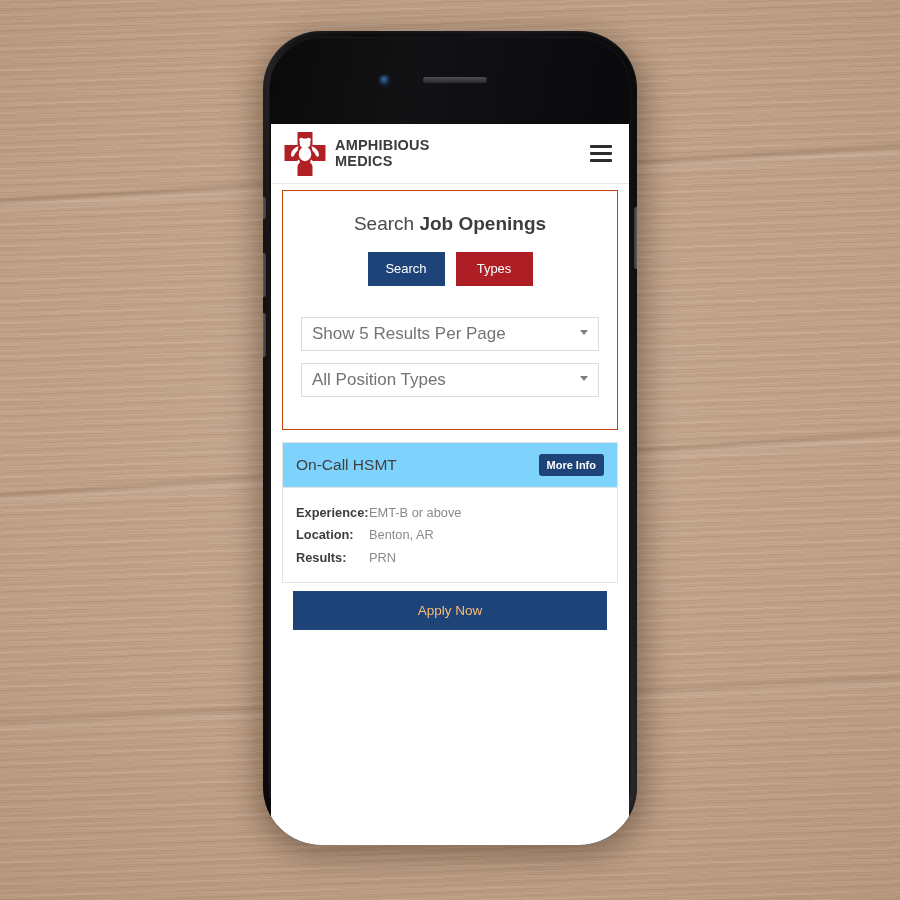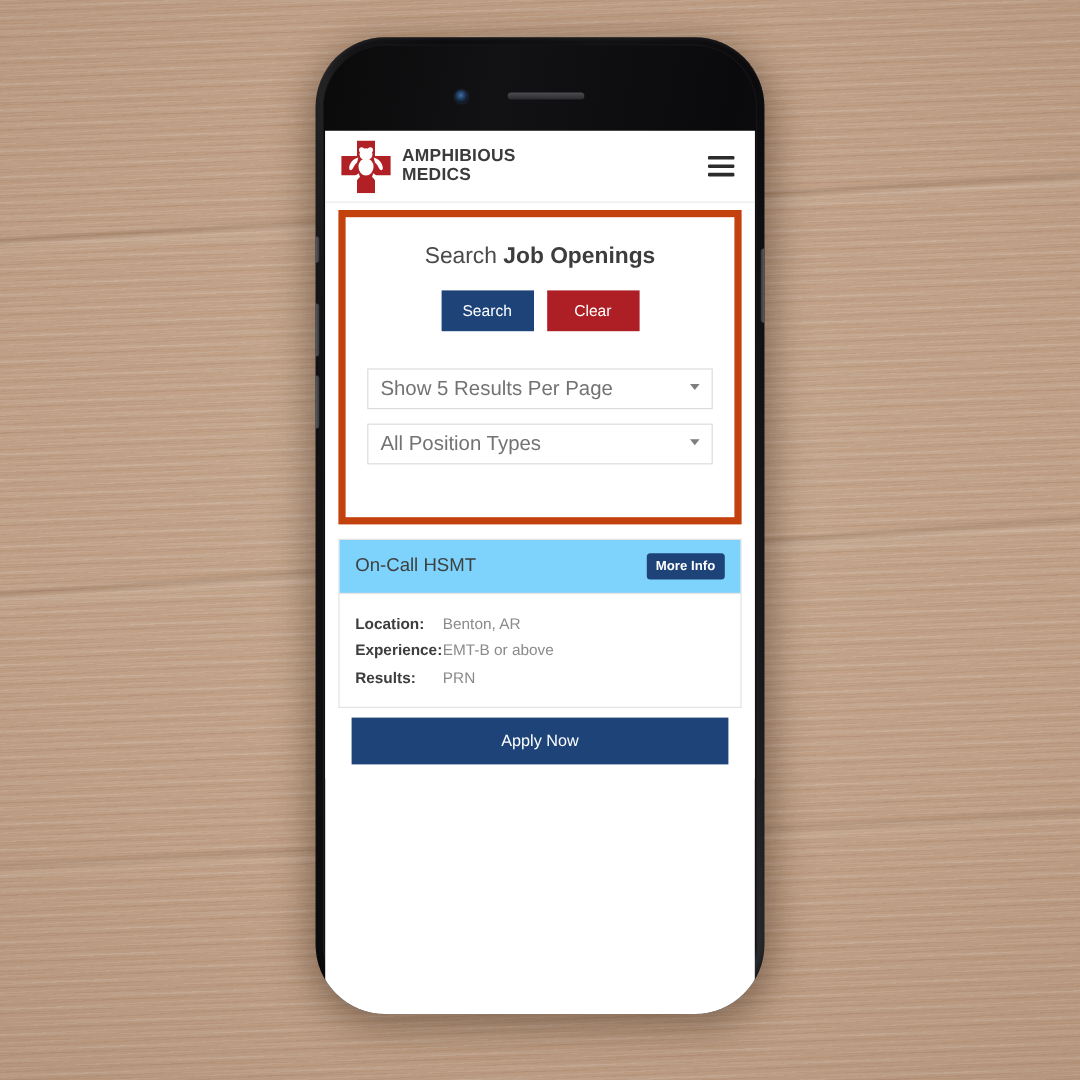--- a/index.html
+++ b/index.html
@@ -175,21 +175,21 @@
     border-radius: 50%;
     background: radial-gradient(circle at 50% 62%, #141416 0%, #0c0c0e 55%, #09090b 100%);
     border: 1px solid rgba(130,130,138,0.22);
     box-shadow: 0 -1px 2px rgba(160,160,170,0.10) inset;
   }
 
   
   .screen {
     position: absolute;
     left: 8px;
-    top: 78px;
+    top: 93px;
     width: 358px;
     height: 761px;
     background: #ffffff;
     overflow: hidden;
   }
 
   
   .site-header {
     height: 60px;
     background: #ffffff;
@@ -224,22 +224,22 @@
 
   
   .page-body {
     background: #ffffff;
     padding: 6px 11px 0 11px;
   }
 
   
   .panel {
     background: #fff;
-    border: 6px solid #c2410c;
-    padding: 22px 18px 44px 18px;
+    border: 1px solid #c2410c;
+    padding: 22px 18px 32px 18px;
   }
   .panel-title {
     text-align: center;
     font-size: 19px;
     color: #4a4a4a;
     font-weight: 300;
     margin-bottom: 17px;
   }
   .panel-title b { font-weight: 700; color: #3d3d3d; }
 
@@ -354,21 +354,21 @@
     font-weight: 700;
     color: #3d3d3d;
   }
   .job-value { color: #8a8a8a; }
 
   .apply-wrap { padding: 8px 11px 12px 11px; background:#fff; }
   .btn-apply {
     display: block;
     width: 100%;
     background: #1d4379;
-    color: #ffffff;
+    color: #fdba74;
     border: none;
     font-size: 13.5px;
     padding: 12px 0;
     cursor: pointer;
     font-family: "Liberation Sans", sans-serif;
   }
 </style>
 </head>
 <body>
 
@@ -423,21 +423,21 @@
       </div>
 
       <div class="page-body">
 
         <div class="panel">
           <div class="panel-title"><span>Search </span><b>Job Openings</b></div>
 
 
           <div class="btn-row">
             <button class="btn btn-primary">Search</button>
-            <button class="btn btn-danger">Clear</button>
+            <button class="btn btn-danger">Types</button>
           </div>
 
           <div class="select-wrap">
             <div class="select-box">Show 5 Results Per Page</div>
             <span class="caret"></span>
           </div>
 
 
           <div class="select-wrap">
             <div class="select-box">All Position Types</div>
@@ -446,26 +446,26 @@
 
         </div>
 
         <div class="job-card">
           <div class="job-head">
             <span class="job-title">On-Call HSMT</span>
             <button class="btn-more">More Info</button>
           </div>
           <div class="job-body">
             <div class="job-row">
+              <span class="job-label">Experience:</span>
+              <span class="job-value">EMT-B or above</span>
+            </div>
+            <div class="job-row">
               <span class="job-label">Location:</span>
               <span class="job-value">Benton, AR</span>
-            </div>
-            <div class="job-row">
-              <span class="job-label">Experience:</span>
-              <span class="job-value">EMT-B or above</span>
             </div>
             <div class="job-row">
               <span class="job-label">Results:</span>
               <span class="job-value">PRN</span>
             </div>
           </div>
         </div>
 
         <div class="apply-wrap">
           <button class="btn-apply">Apply Now</button>

